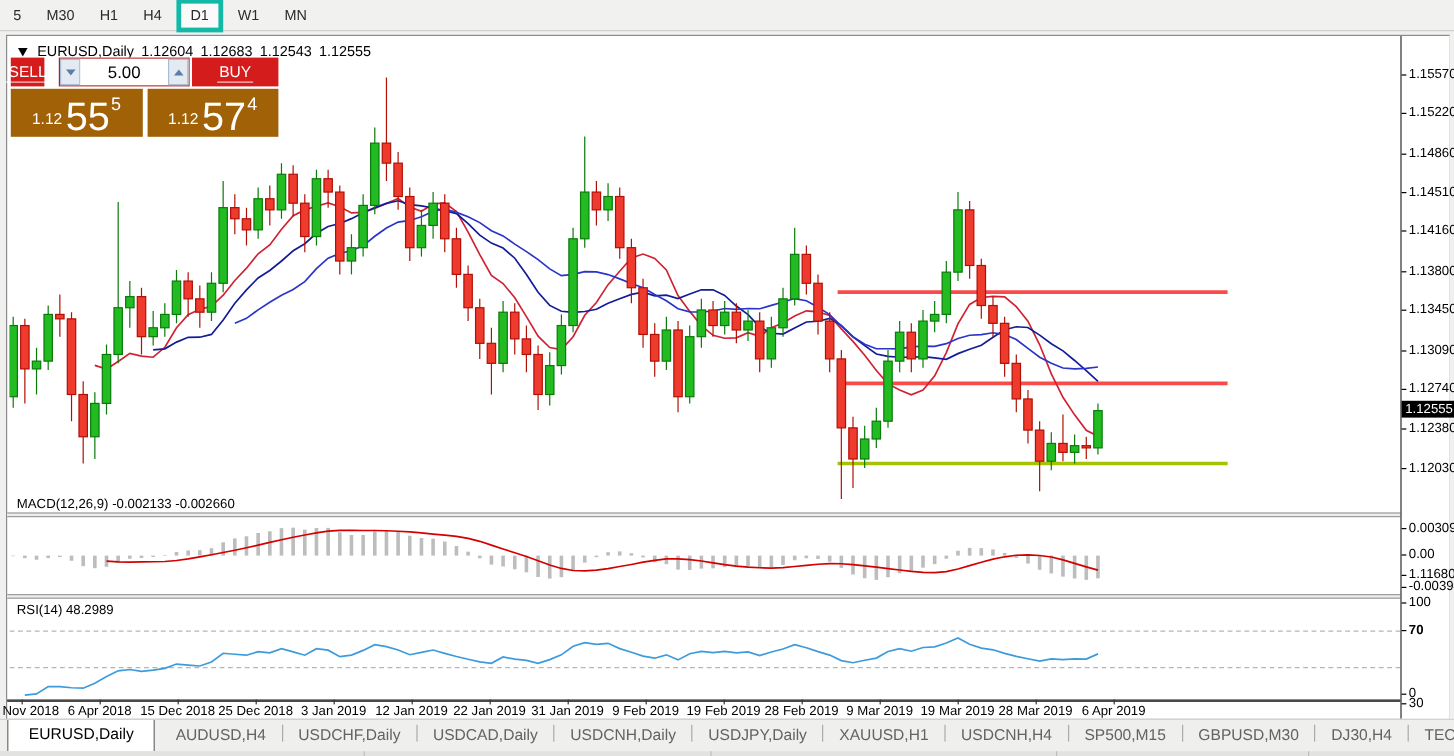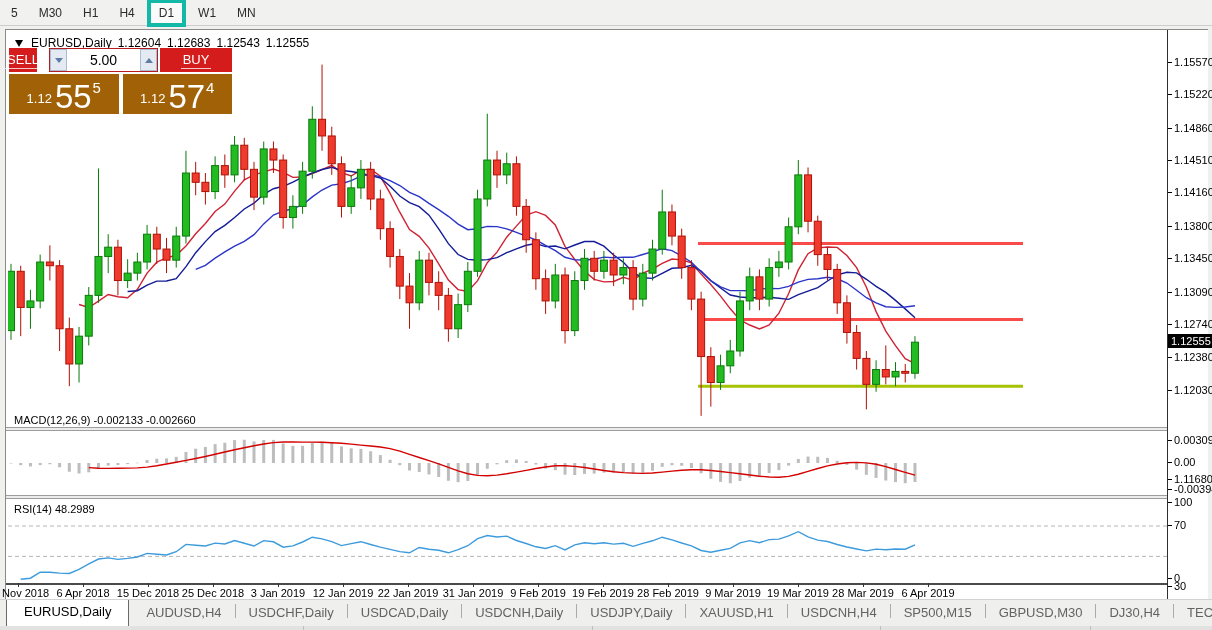--- a/index.html
+++ b/index.html
@@ -477,21 +477,21 @@
       <div class="ptick" style="top: 255.601px;">1.13090</div>
       <div class="ptick" style="top: 288.042px;">1.12740</div>
       <div class="ptick" style="top: 321.41px;">1.12380</div>
       <div class="ptick" style="top: 353.851px;">1.12030</div>
       <div class="ptick" style="top: 401px; margin-top: 42px;">1.11680</div>
       <div class="price-tag" style="top: 304.19px;">1.12555</div>
       <div class="ptick" style="top: 404.465px;">0.003095</div>
       <div class="ptick" style="top: 426px;">0.00</div>
       <div class="ptick" style="top: 453.463px;">-0.003947</div>
       <div class="ptick" style="top: 466.2px;">100</div>
-      <div class="ptick" style="top: 489px;">70</div>
+      <div class="ptick" style="top: 489px; font-weight: bold;">70</div>
       <div class="ptick" style="top: 550px;">30</div>
       <div class="ptick" style="top: 542.2px;">0</div>
     </div>
 </div>
 
 <div id="tab-bar">
     <div class="tab active">EURUSD,Daily</div>
     <div class="tab">AUDUSD,H4</div>
     <div class="tab-div"></div>
     <div class="tab">USDCHF,Daily</div>

